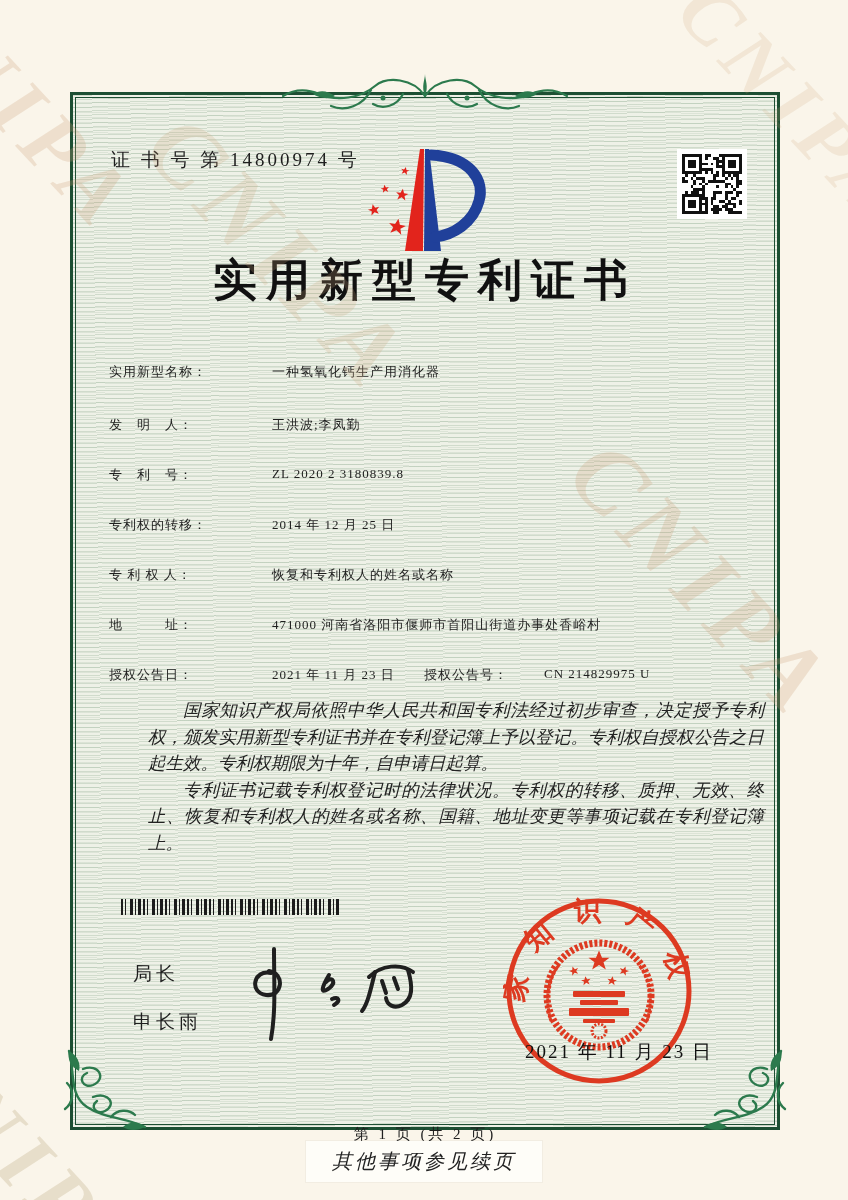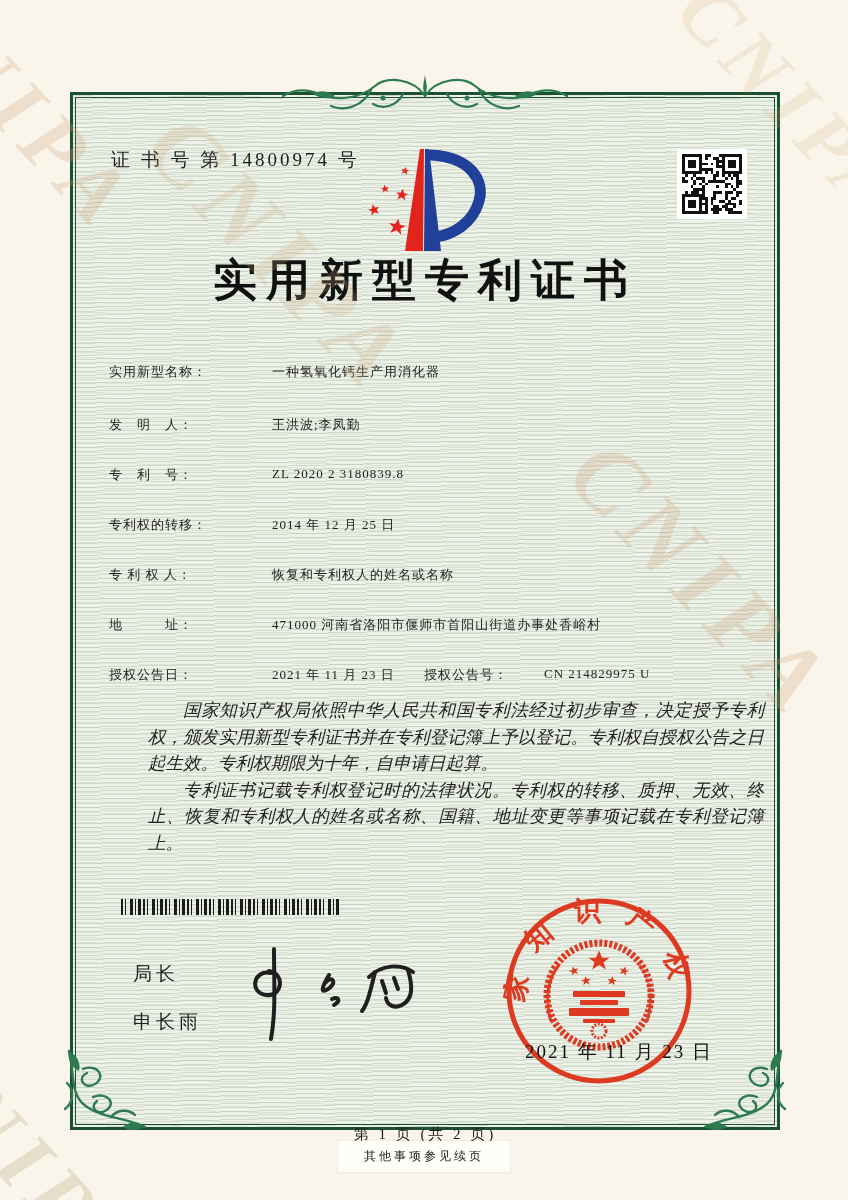--- a/index.html
+++ b/index.html
@@ -59,21 +59,21 @@
       #1c1c1c 17px 20px, transparent 20px 22px);
   }
   .signer-title{position:absolute;left:60px;top:866px;font-size:19px;letter-spacing:4px;font-family:"Liberation Sans",sans-serif;}
   .signer-name{position:absolute;left:60px;top:906px;font-size:19px;letter-spacing:4px;font-family:"Liberation Sans",sans-serif;margin-top:8px;}
   .signature{position:absolute;left:158px;top:846px;}
   .seal{position:absolute;left:430px;top:800px;width:192px;height:192px;}
   .seal-date{position:absolute;left:452px;top:944px;font-size:19px;letter-spacing:2px;color:#111;z-index:4;}
   .page-info{position:absolute;left:0;top:998px;width:100%;text-align:center;font-size:15px;letter-spacing:3px;margin-top:32px;}
   .footer-note{
     position:absolute;left:50%;top:1141px;transform:translateX(-50%);z-index:2;
-    background:#fefdf8;padding:7px 26px;font-size:12px;letter-spacing:3px;color:#222;
+    background:#fefdf8;padding:7px 26px;font-size:20px;letter-spacing:3px;font-style:italic;color:#222;
     box-shadow:0 0 0 1px rgba(0,0,0,0.03);
   }
   svg{display:block;}
 </style>
 </head>
 <body>
 
 <div class="wm" style="left:-52px;top:-42px;font-size:86px;">CNIPA</div>
 <div class="wm" style="left:205px;top:92px;font-size:96px;color:rgba(206,164,124,0.22);">CNIPA</div>
 <div class="wm" style="left:628px;top:418px;font-size:96px;">CNIPA</div>

